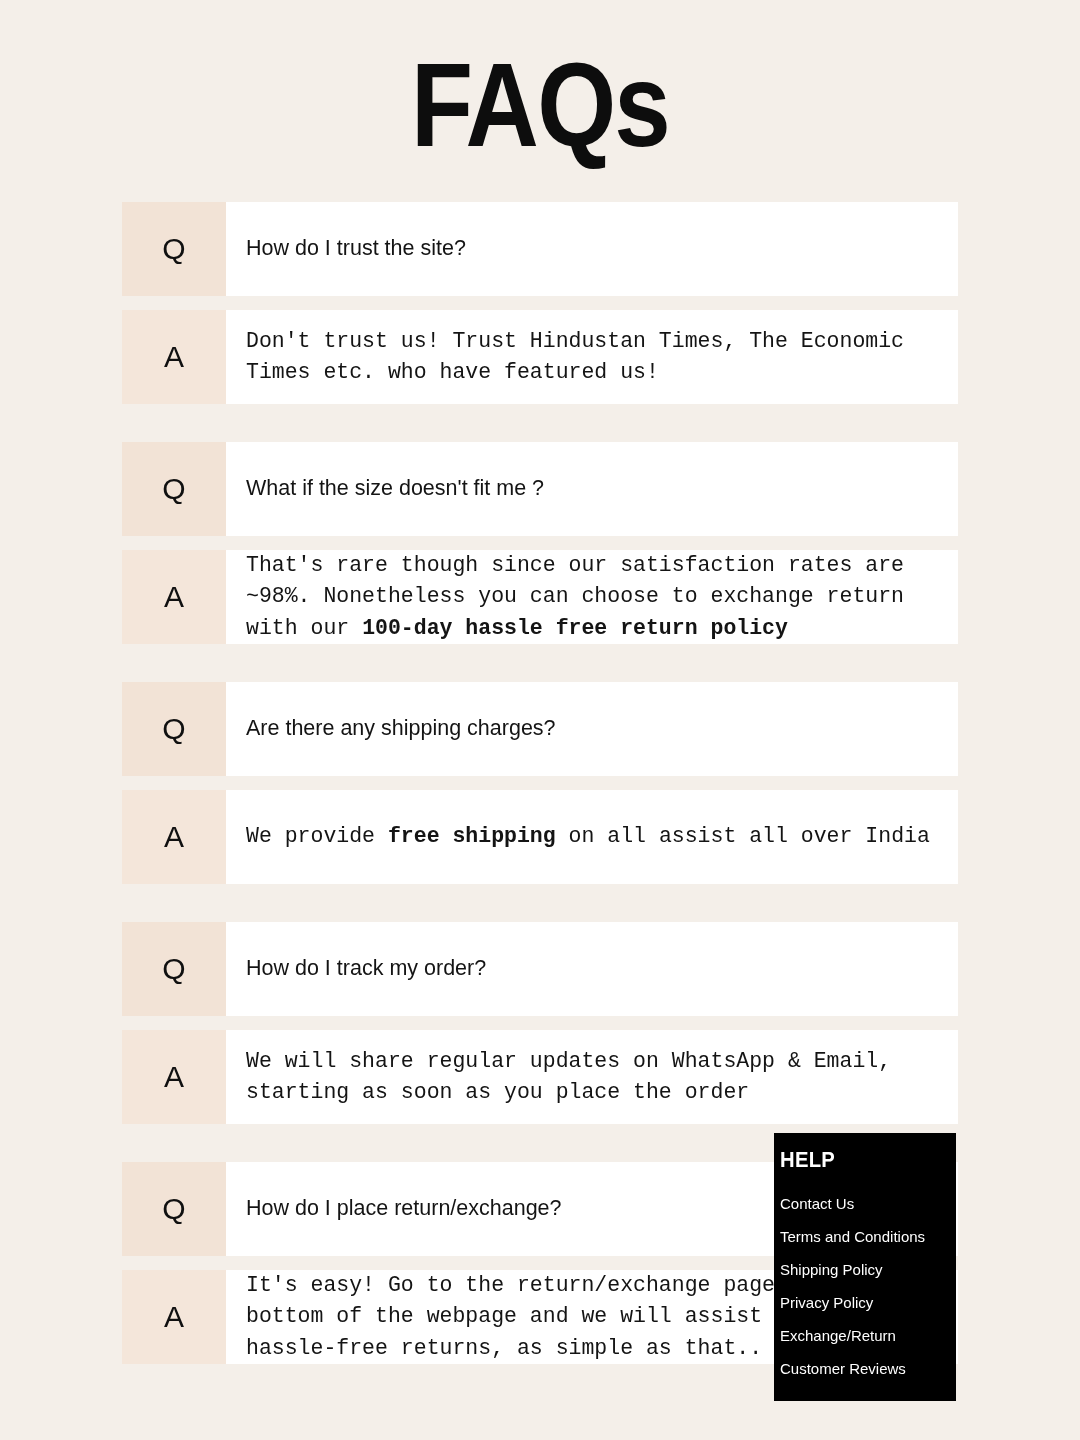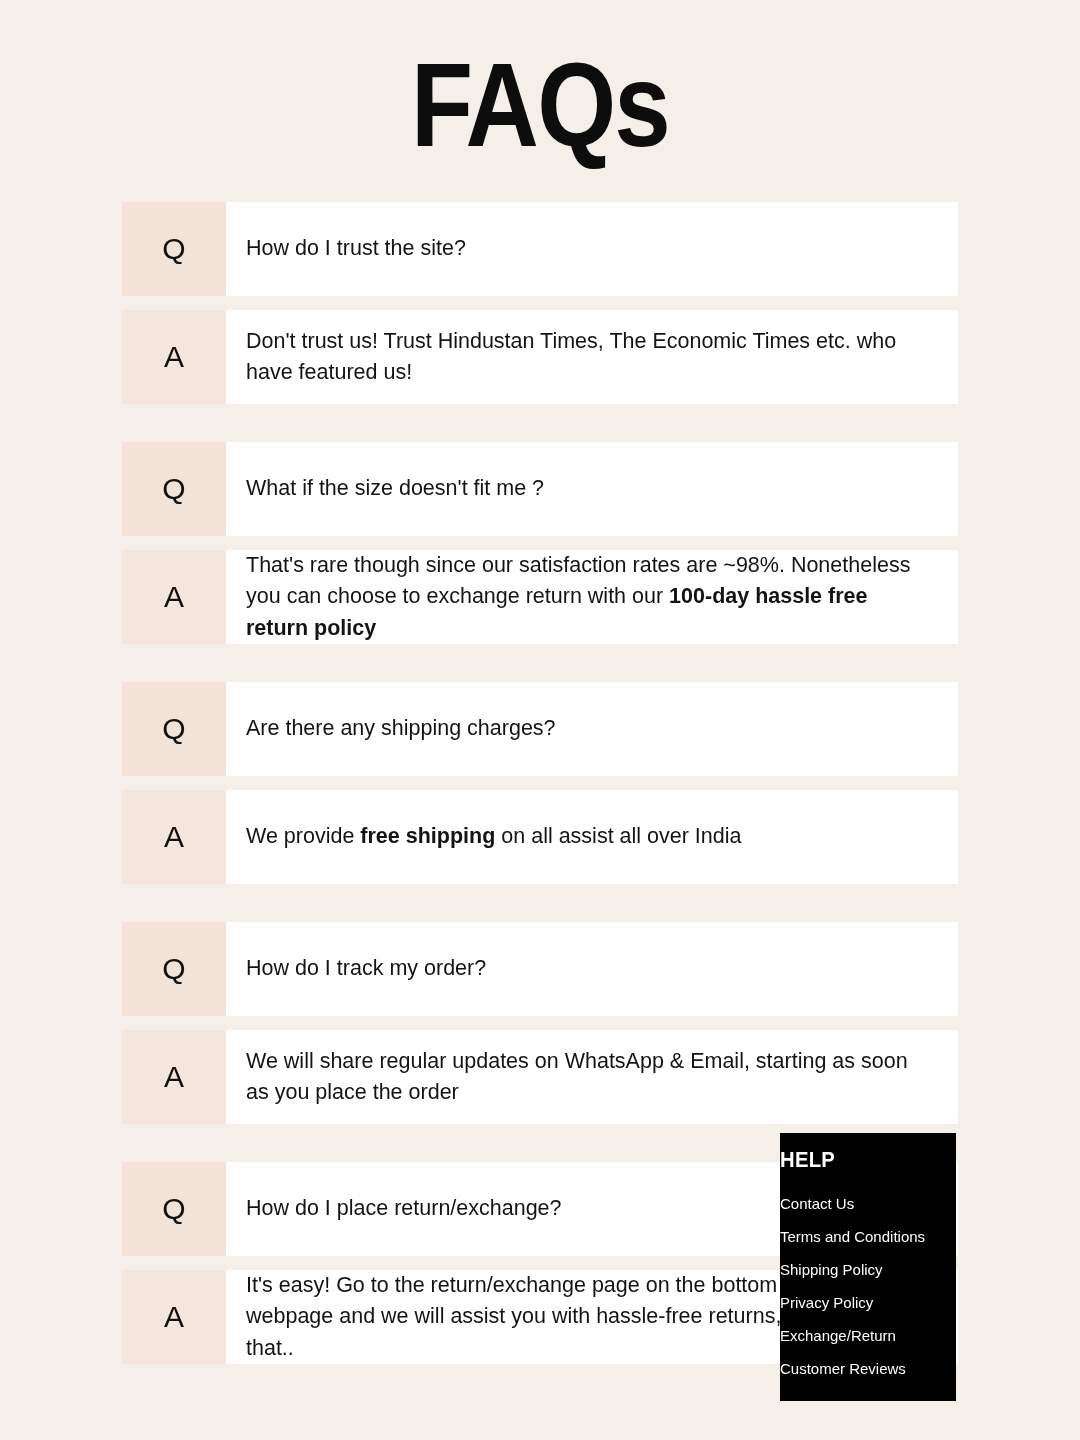--- a/index.html
+++ b/index.html
@@ -67,29 +67,29 @@
     align-items: center;
     padding: 0 28px 0 20px;
     font-size: 21.5px;
     line-height: 1.45;
     color: #141414;
   }
   .qa-text b {
     font-weight: 700;
   }
   .q-row .qa-text { min-height: 94px; }
-  .a-row .qa-text { min-height: 94px; }
+  .a-row .qa-text { min-height: 94px; font-family: Liberation Mono, monospace; }
   .help-box {
     position: absolute;
     right: 124px;
     top: 1133px;
     width: 158px;
     background: #000000;
     color: #ffffff;
-    padding: 14px 18px 16px 0;
+    padding: 14px 18px 16px 6px;
     box-sizing: content-box;
   }
   .help-title {
     font-size: 22px;
     font-weight: 700;
     letter-spacing: 0.3px;
     margin-bottom: 14px;
     transform: scaleX(0.92);
     transform-origin: left center;
   }

